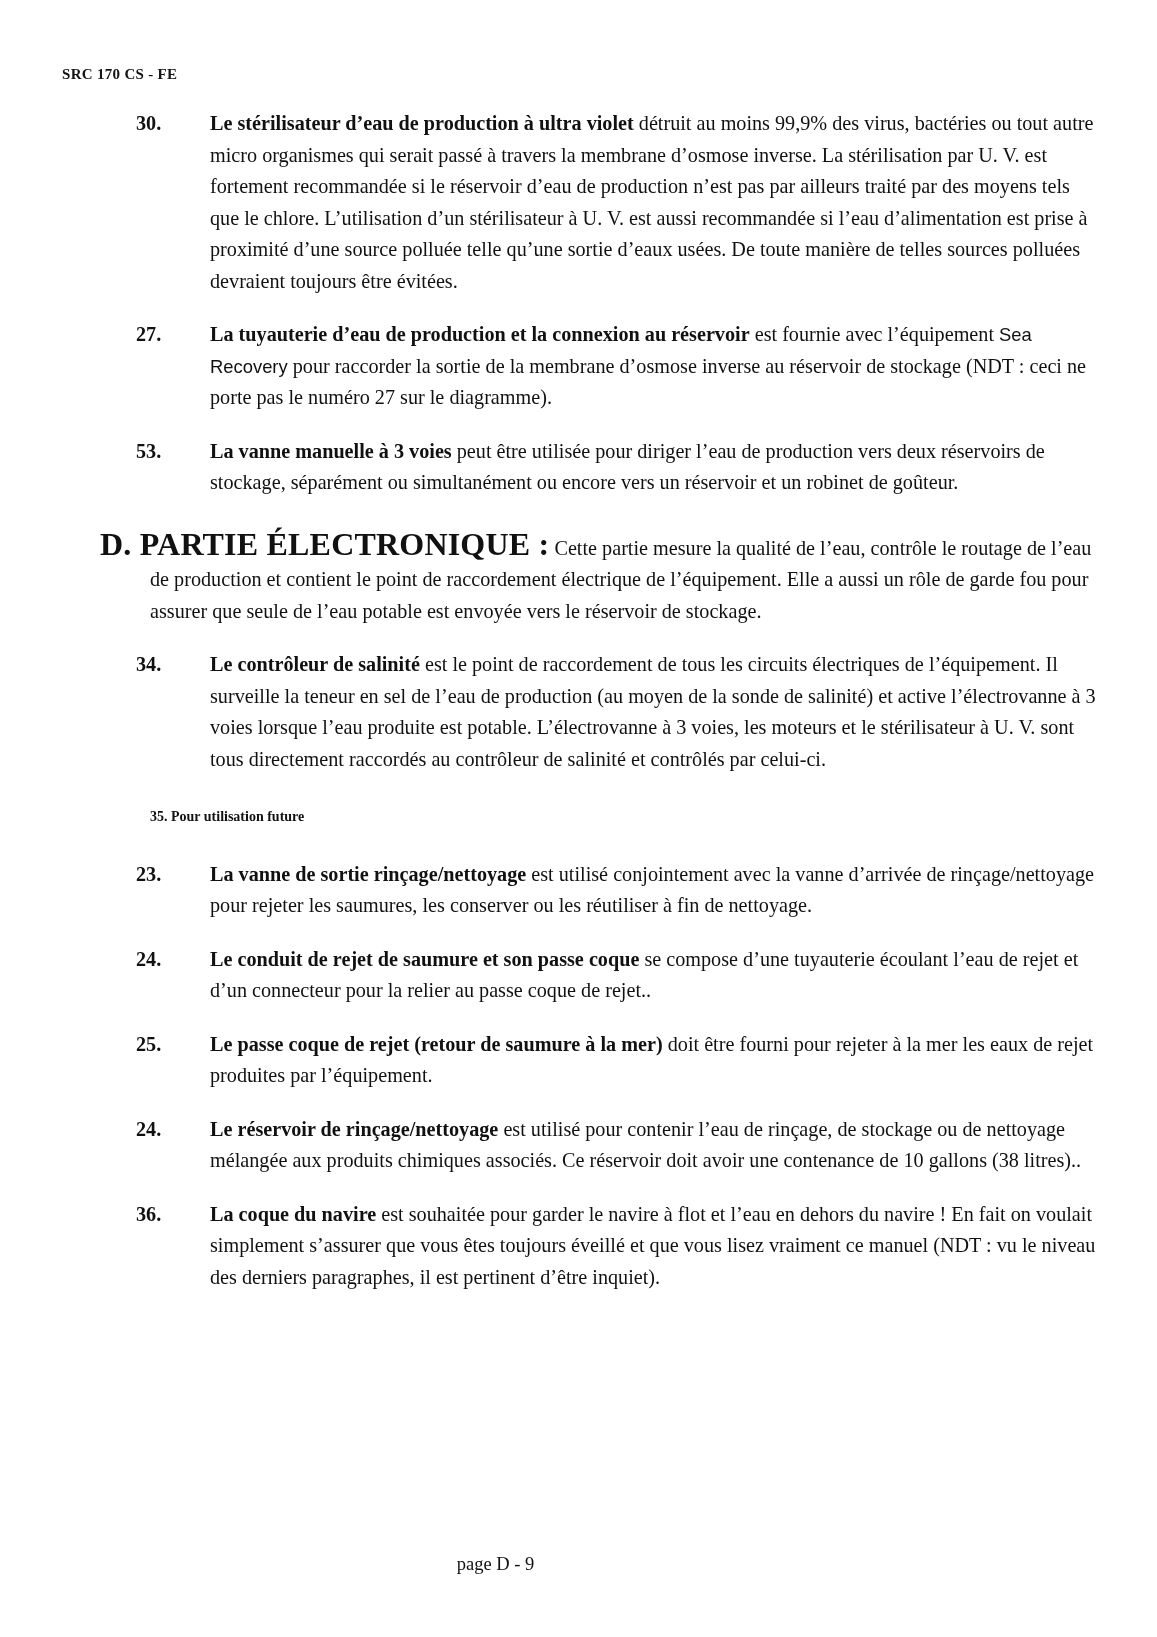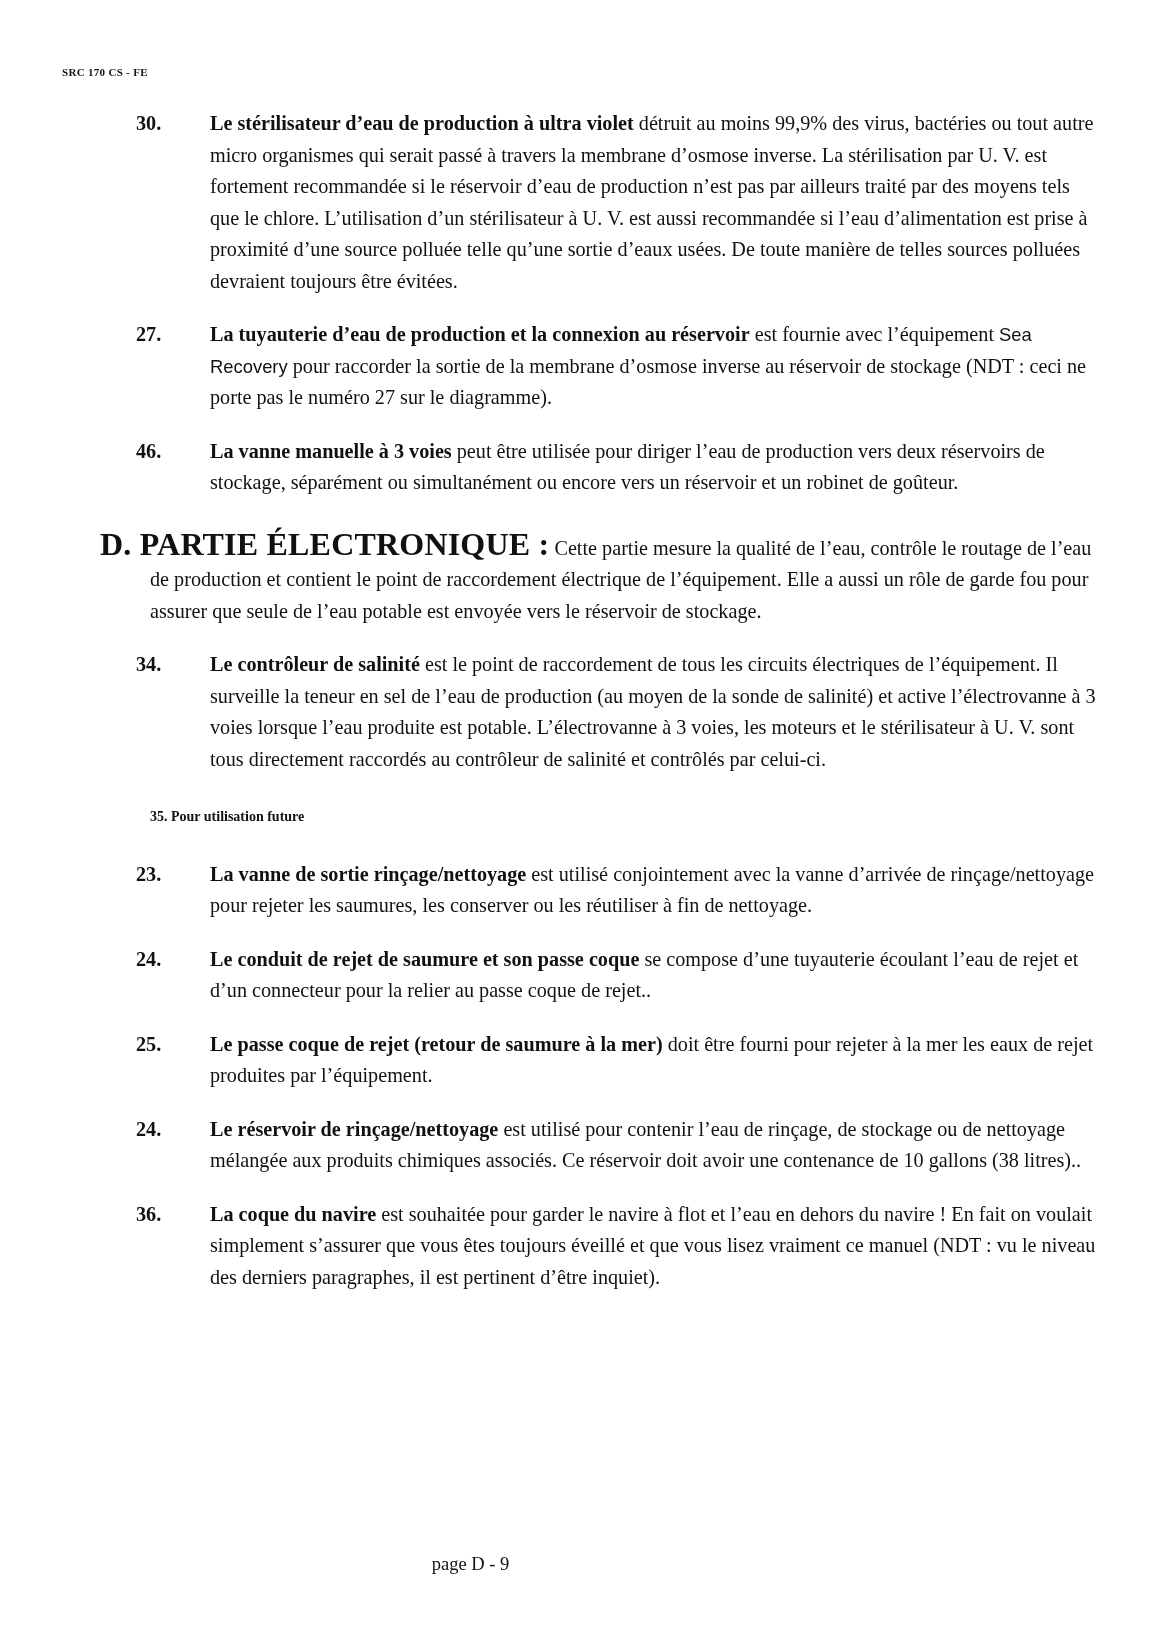--- a/index.html
+++ b/index.html
@@ -23,21 +23,21 @@
     height: 1637px;
     box-sizing: border-box;
   }
 
   
   .doc-header {
     position: absolute;
     top: 66px;
     left: 62px;
     font-family: "Liberation Serif", "DejaVu Serif", serif;
-    font-size: 11px;
+    font-size: 15px;
     font-weight: bold;
     letter-spacing: 0.3px;
     color: #141414;
     white-space: nowrap;
     text-align: center;
   }
 
   
   .content {
     position: absolute;
@@ -116,41 +116,42 @@
   }
 
   .footer {
     position: absolute;
     bottom: 62px;
     left: 0;
     width: 941px;
     text-align: center;
     font-size: 18.5px;
     color: #111111;
+    padding-left: 25px;
   }
 </style>
 </head>
 <body>
 
 <div class="page">
 
   <div class="doc-header">SRC 170 CS - FE</div>
 
   <div class="content">
 
     <p class="item">
       <span class="num">30.</span><span class="lead">Le stérilisateur d’eau de production à ultra violet</span><span class="rest"> détruit au moins 99,9% des virus, bactéries ou tout autre micro organismes qui serait passé à travers la membrane d’osmose inverse. La stérilisation par U. V. est fortement recommandée si le réservoir d’eau de production n’est pas par ailleurs traité par des moyens tels que le chlore. L’utilisation d’un stérilisateur à U. V. est aussi recommandée si l’eau d’alimentation est prise à proximité d’une source polluée telle qu’une sortie d’eaux usées. De toute manière de telles sources polluées devraient toujours être évitées.</span>
     </p>
 
     <p class="item">
       <span class="num">27.</span><span class="lead">La tuyauterie d’eau de production et la connexion au réservoir</span><span class="rest"> est fournie avec l’équipement </span><span class="sans">Sea Recovery</span><span class="rest"> pour raccorder la sortie de la membrane d’osmose inverse au réservoir de stockage (NDT : ceci ne porte pas le numéro 27 sur le diagramme).</span>
     </p>
 
     <p class="item">
-      <span class="num">46.</span><span class="lead">La vanne manuelle à 3 voies</span><span class="rest"> peut être utilisée pour diriger l’eau de production vers deux réservoirs de stockage, séparément ou simultanément ou encore vers un réservoir et un robinet de goûteur.</span>
+      <span class="num">53.</span><span class="lead">La vanne manuelle à 3 voies</span><span class="rest"> peut être utilisée pour diriger l’eau de production vers deux réservoirs de stockage, séparément ou simultanément ou encore vers un réservoir et un robinet de goûteur.</span>
     </p>
 
     <p class="section-runin">
       <span class="heading-text">D. PARTIE ÉLECTRONIQUE :</span><span class="rest"> Cette partie mesure la qualité de l’eau, contrôle le routage de l’eau de production et contient le point de raccordement électrique de l’équipement. Elle a aussi un rôle de garde fou pour assurer que seule de l’eau potable est envoyée vers le réservoir de stockage.</span>
     </p>
 
     <p class="item">
       <span class="num">34.</span><span class="lead">Le contrôleur de salinité</span><span class="rest"> est le point de raccordement de tous les circuits électriques de l’équipement. Il surveille la teneur en sel de l’eau de production (au moyen de la sonde de salinité) et active l’électrovanne à 3 voies lorsque l’eau produite est potable. L’électrovanne à 3 voies, les moteurs et le stérilisateur à U. V. sont tous directement raccordés au contrôleur de salinité et contrôlés par celui-ci.</span>
     </p>
 

